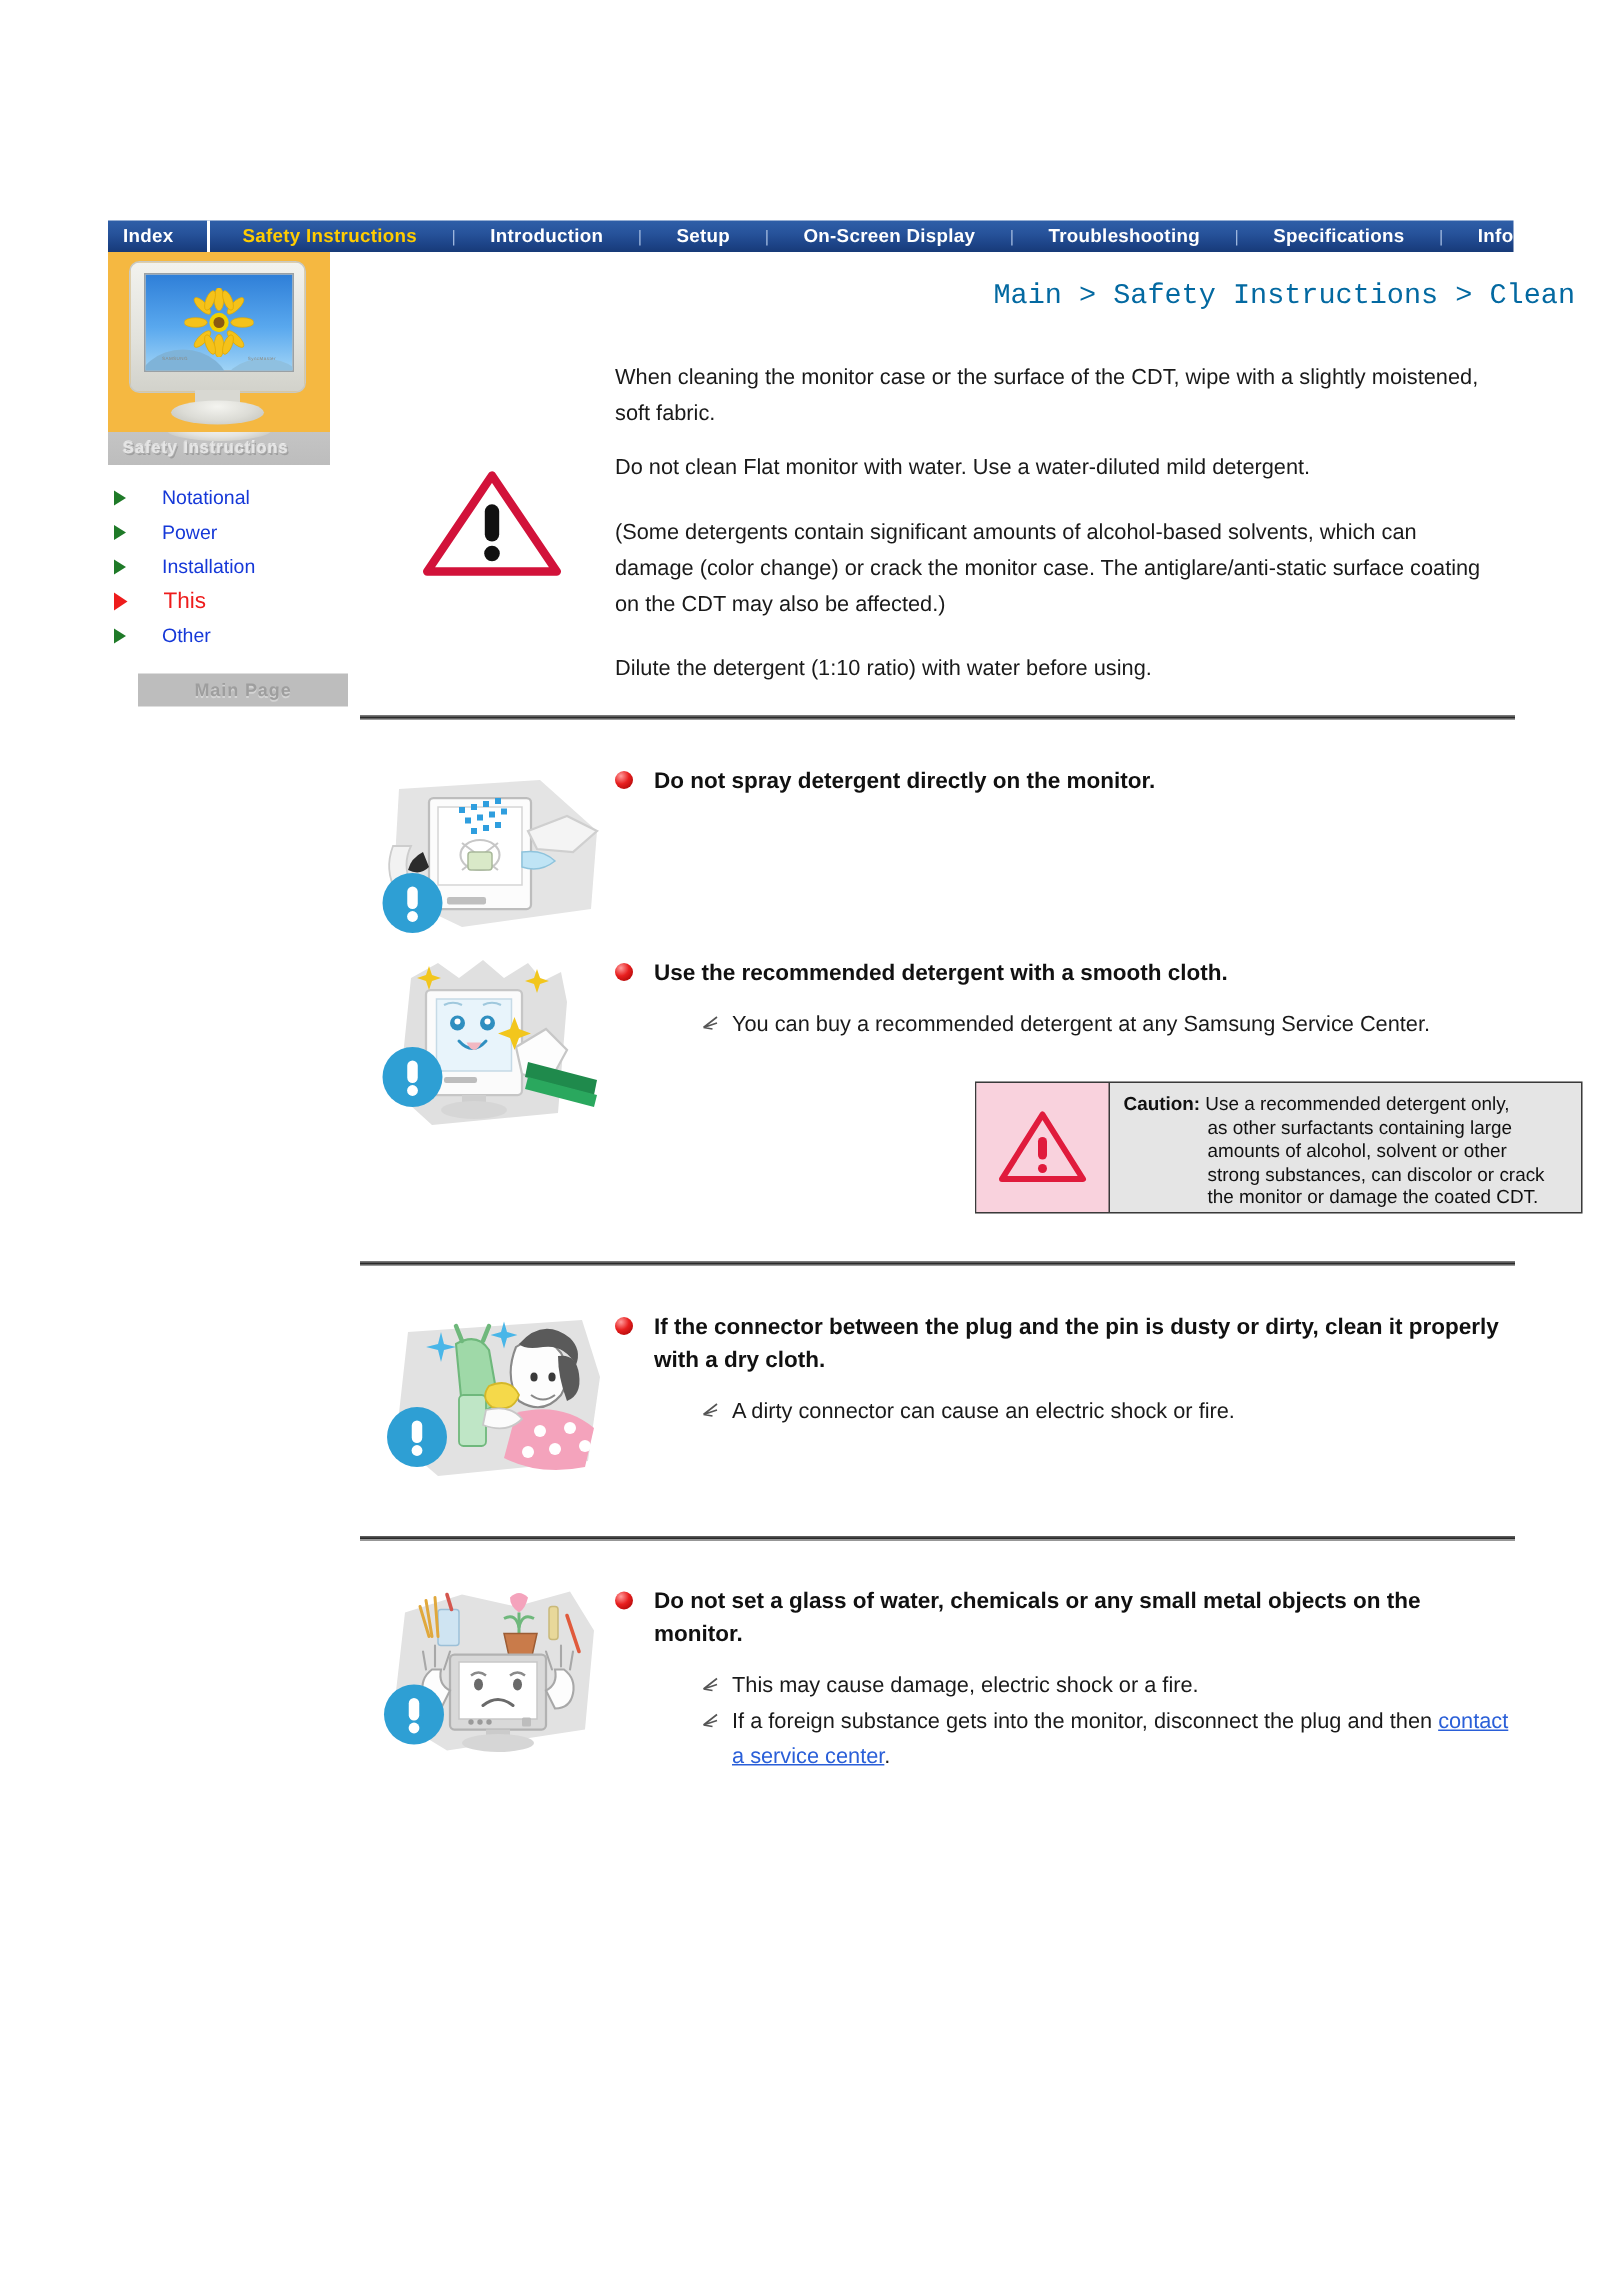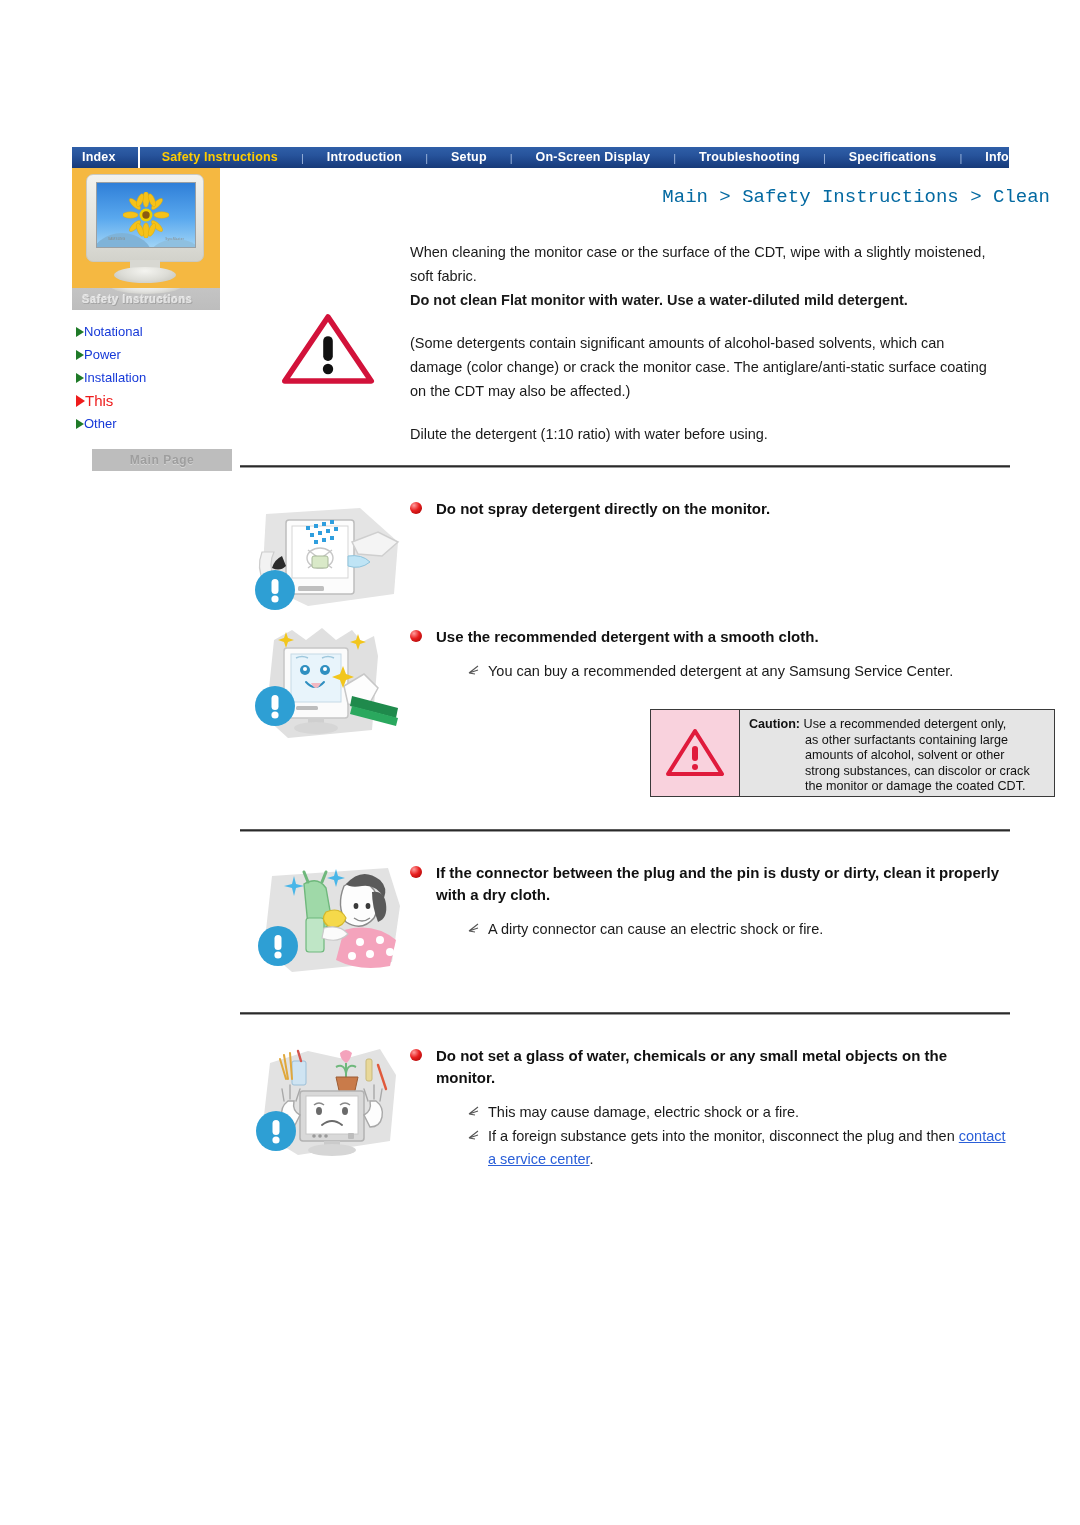--- a/index.html
+++ b/index.html
@@ -168,21 +168,21 @@
   }
 
   .side-menu {
     margin-top: 10px;
     padding-left: 4px;
   }
   .side-item {
     display: flex;
     align-items: center;
     height: 23px;
-    gap: 0;
+    gap: 24px;
   }
   .side-arrow {
     width: 0; height: 0;
     border-left: 8px solid #1f7a28;
     border-top: 5px solid transparent;
     border-bottom: 5px solid transparent;
     flex: 0 0 auto;
   }
   .side-item.current .side-arrow {
     border-left-color: #ee1c1c;
@@ -239,22 +239,22 @@
     min-height: 185px;
   }
   .intro-text {
     margin-left: 170px;
     width: 578px;
     font-size: 14.5px;
     color: #1a1a1a;
     line-height: 24px;
   }
   .intro-text p { margin: 0 0 19px 0; }
-  .intro-text p.tight { margin-bottom: 0; }
-  .bold-line { font-weight: bold; }
+  .intro-text p.tight { margin-bottom: 12px; }
+  .bold-line { font-weight: normal; }
 
   .warn-triangle {
     position: absolute;
     left: 40px;
     top: 72px;
     width: 96px;
     height: 74px;
   }
 
   .divider {

